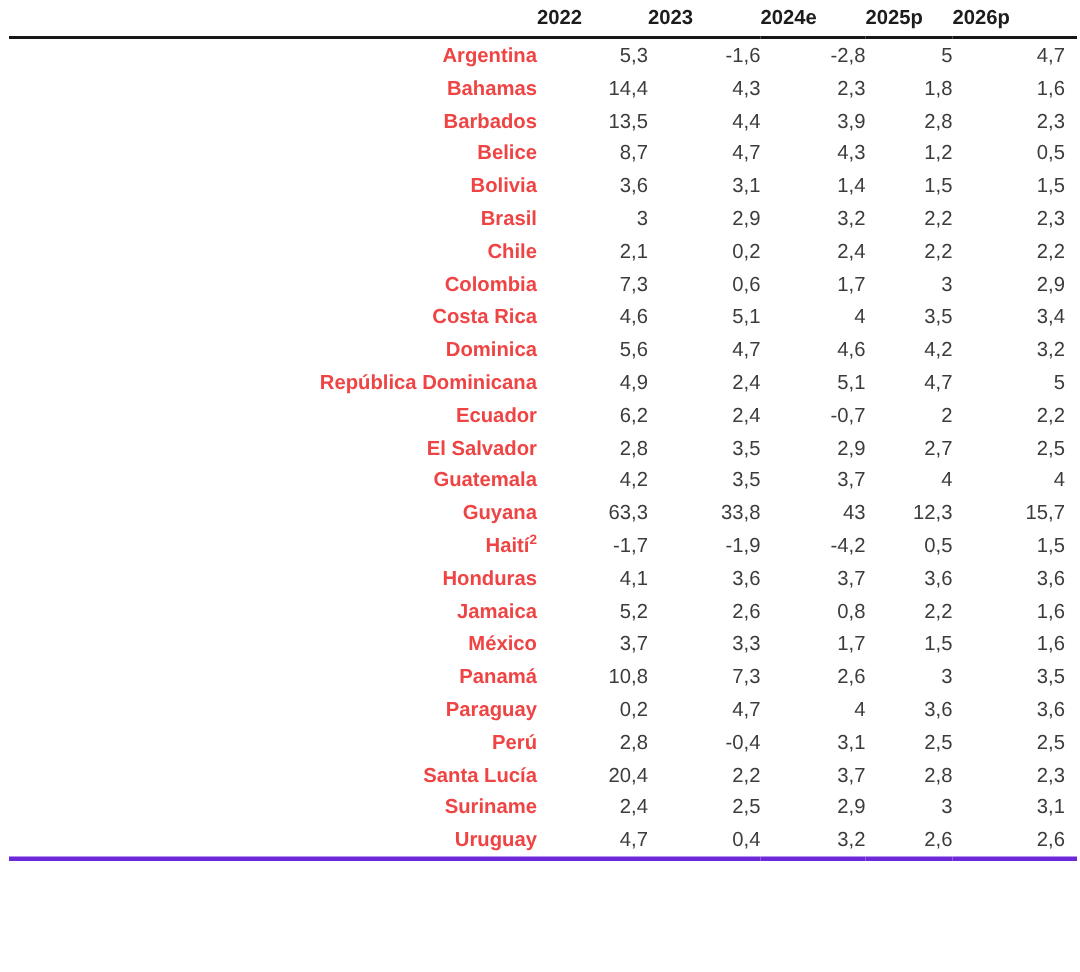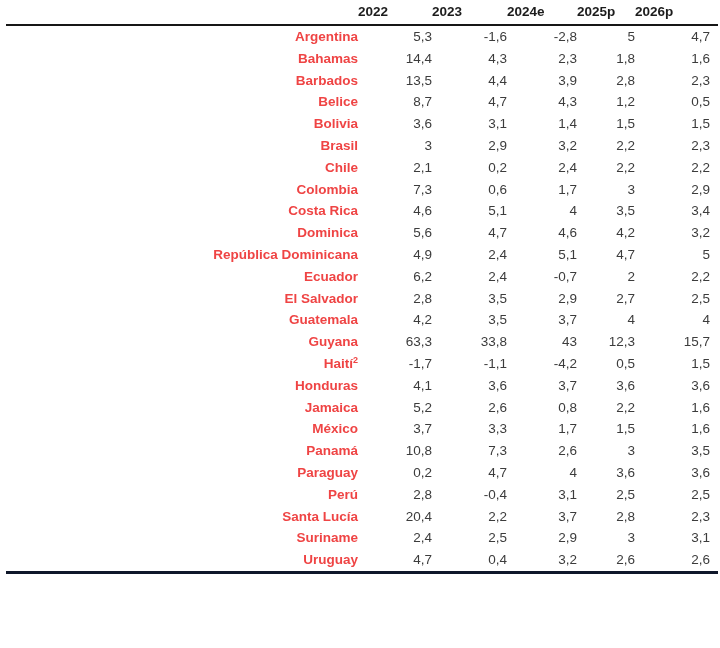--- a/index.html
+++ b/index.html
@@ -64,21 +64,21 @@
   tbody td.name {
     text-align: right;
     font-weight: bold;
     color: #ef4444;
     padding-left: 36px;
   }
   tbody td.num-last {
     padding-right: 8px;
   }
   tbody tr:last-child td {
-    border-bottom: 3px solid #0f172a;
+    border-bottom: 3px solid #6d28d9;
     margin-top: 35px;
   }
   sup {
     font-size: 9px;
     line-height: 0;
     vertical-align: super;
   }
 </style>
 </head>
 <body>
@@ -220,21 +220,21 @@
           <td class="name"><span>Guyana</span></td>
           <td class="num">63,3</td>
           <td class="num">33,8</td>
           <td class="num">43</td>
           <td class="num">12,3</td>
           <td class="num num-last">15,7</td>
         </tr>
         <tr>
           <td class="name"><span>Haití</span><sup>2</sup></td>
           <td class="num">-1,7</td>
-          <td class="num">-1,1</td>
+          <td class="num">-1,9</td>
           <td class="num">-4,2</td>
           <td class="num">0,5</td>
           <td class="num num-last">1,5</td>
         </tr>
         <tr>
           <td class="name"><span>Honduras</span></td>
           <td class="num">4,1</td>
           <td class="num">3,6</td>
           <td class="num">3,7</td>
           <td class="num">3,6</td>

